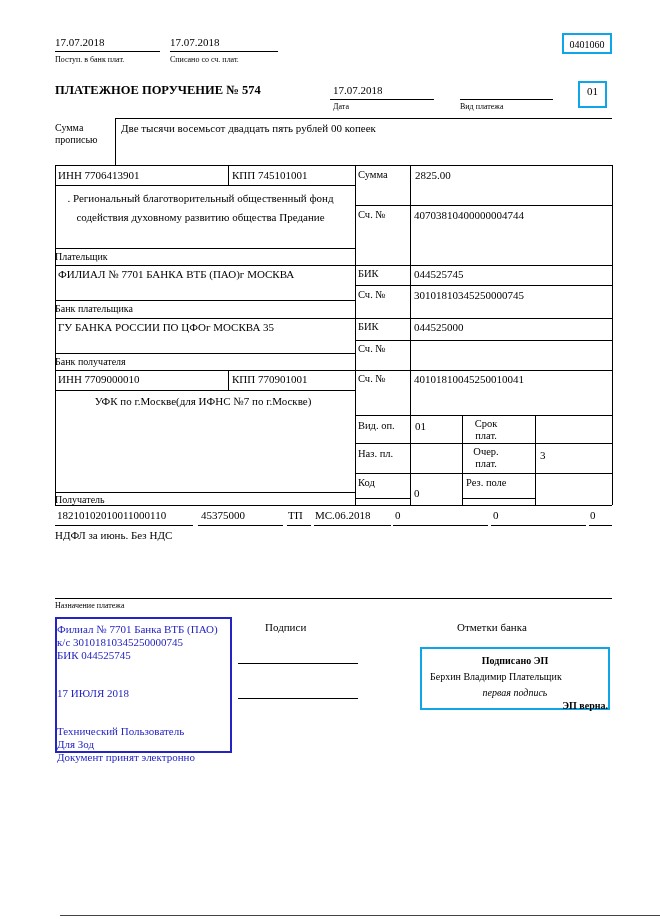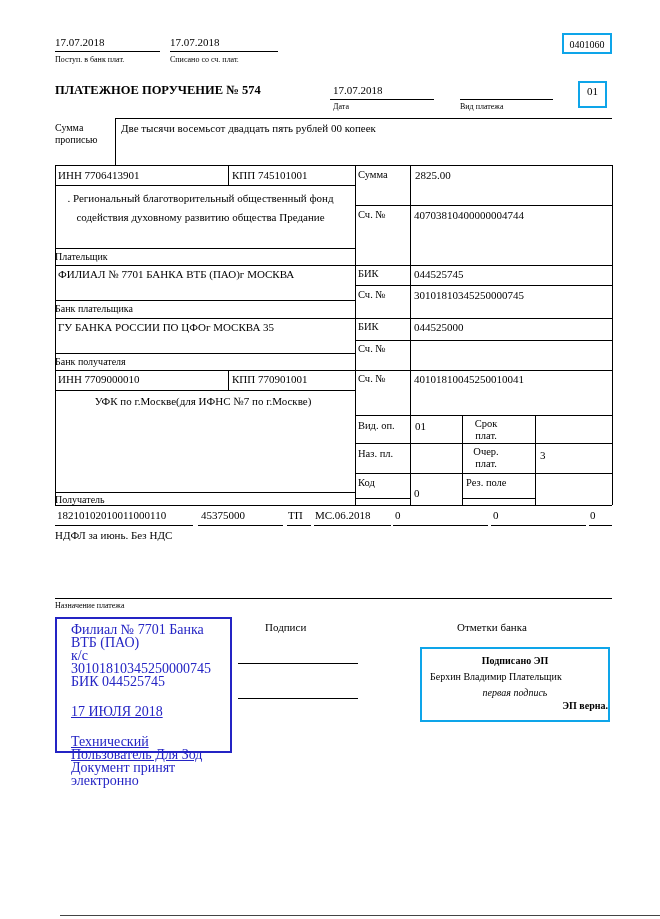--- a/index.html
+++ b/index.html
@@ -13,24 +13,24 @@
   .s8 { font-size:8px; }
   .s10 { font-size:10px; }
   .s105 { font-size:10.5px; }
   .b { font-weight:bold; }
   .hl, .vl { position:absolute; background:#000; }
   .hl { height:1px; }
   .vl { width:1px; }
   .bx { position:absolute; border:2px solid #0ea5e9; }
   .bluebox {
     position:absolute; border:2px solid var(--stamp-blue, #2424c4);
-    color:var(--stamp-blue, #2424c4); font-size:14px; line-height:13px;
-    padding:4px 14px;
+    color:var(--stamp-blue, #2424c4); font-size:11px; line-height:13px;
+    padding:4px 0;
   }
-  .gap { margin-top:17px;text-decoration:underline; }
+  .gap { margin-top:25px; }
 </style>
 </head>
 <body>
 
 <div class="page">
 
   <div class="t" style="left:55px;top:36px">17.07.2018</div>
   <div class="hl" style="left:55px;top:51px;width:105px"></div>
   <div class="t s8" style="left:55px;top:55px">Поступ. в банк плат.</div>
 
@@ -159,21 +159,21 @@
     <div class="gap" style="width:140px;white-space:normal">Технический Пользователь Для Зод</div>
     <div>Документ принят электронно</div>
   </div>
 
   <div class="t" style="left:265px;top:621px">Подписи</div>
   <div class="t" style="left:457px;top:621px">Отметки банка</div>
 
   <div class="hl" style="left:238px;top:663px;width:120px"></div>
   <div class="hl" style="left:238px;top:698px;width:120px"></div>
 
-  <div class="bx" style="left:420px;top:647px;width:190px;height:75px;font-size:10px">
+  <div class="bx" style="left:420px;top:647px;width:190px;height:63px;font-size:10px">
     <div style="position:absolute;top:6px;left:0;right:0;text-align:center;font-weight:bold">Подписано ЭП</div>
     <div style="position:absolute;top:22px;left:8px">Берхин Владимир Плательщик</div>
     <div style="position:absolute;top:38px;left:0;right:0;text-align:center;font-style:italic">первая подпись</div>
     <div style="position:absolute;top:51px;left:0;right:0;text-align:right;font-weight:bold">ЭП верна.</div>
   </div>
 
   <div class="hl" style="left:60px;top:915px;width:600px;background:#444"></div>
 
 </div>
 

